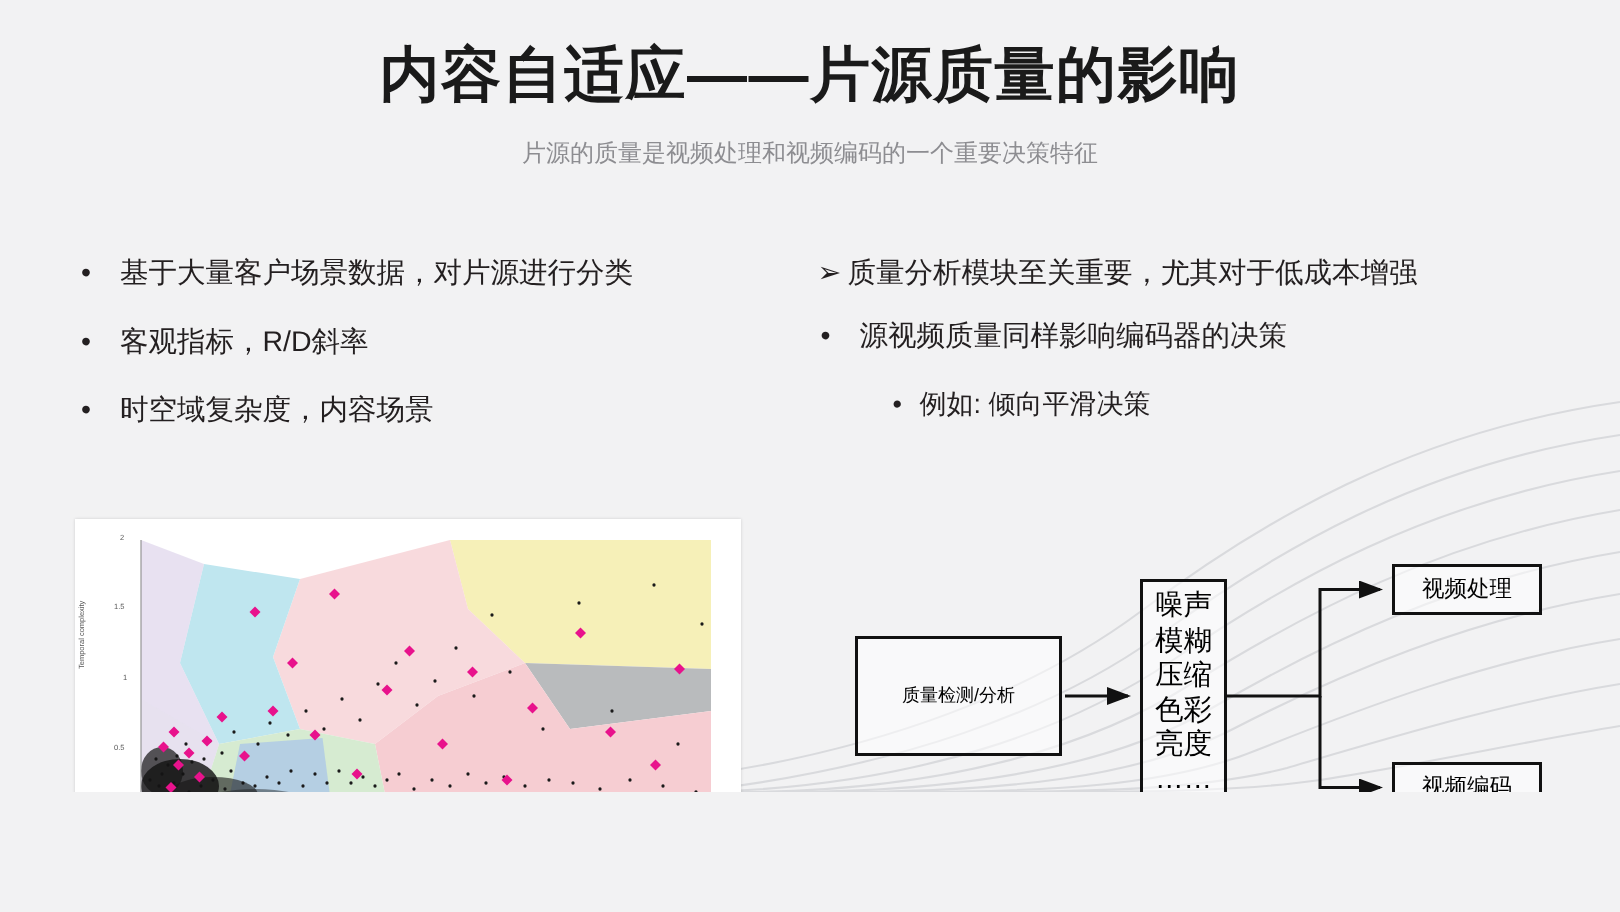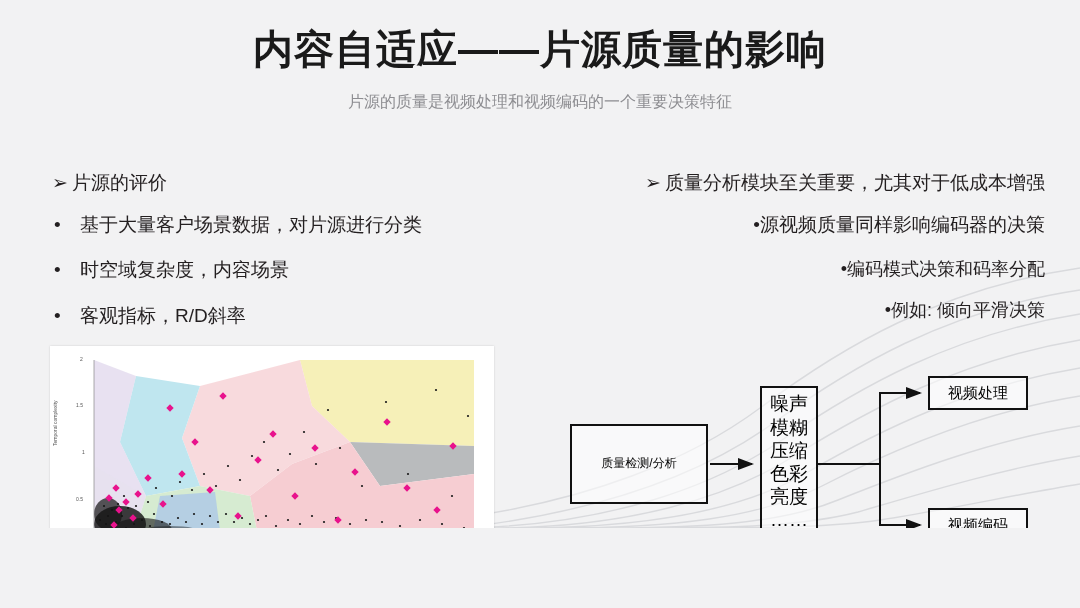--- a/index.html
+++ b/index.html
@@ -55,21 +55,20 @@
     position: absolute;
     left: 52px;
     top: 170px;
     width: 470px;
   }
   .col-right {
     position: absolute;
     left: 545px;
     top: 170px;
     width: 500px;
-    text-align: right;
   }
   .bullet-arrow {
     font-size: 19px;
     color: #231f20;
     margin-bottom: 16px;
     line-height: 1.35;
   }
   .bullet-arrow .mark {
     color: #231f20;
     margin-right: 4px;
@@ -213,43 +212,37 @@
       <path d="M620,198 C532,212 448,244 378,272 C320,296 240,300 140,300"></path>
       <path d="M620,228 C545,240 466,264 398,284 C344,298 272,300 188,300"></path>
       <path d="M620,256 C558,266 486,282 420,292 C372,299 310,300 240,300"></path>
     </g>
   </svg>
 
   <div class="title">内容自适应——片源质量的影响</div>
   <div class="subtitle">片源的质量是视频处理和视频编码的一个重要决策特征</div>
 
   <div class="col-left">
-    <div class="bullet-arrow">
-      <span class="mark">➢</span><span>片源的评价</span>
-    </div>
     <div class="bullet-dot">
       <span class="mark">•</span><span>基于大量客户场景数据，对片源进行分类</span>
     </div>
     <div class="bullet-dot">
+      <span class="mark">•</span><span>客观指标，R/D斜率</span>
+    </div>
+    <div class="bullet-dot">
       <span class="mark">•</span><span>时空域复杂度，内容场景</span>
-    </div>
-    <div class="bullet-dot">
-      <span class="mark">•</span><span>客观指标，R/D斜率</span>
     </div>
   </div>
 
   <div class="col-right">
     <div class="bullet-arrow">
       <span class="mark">➢</span><span>质量分析模块至关重要，尤其对于低成本增强</span>
     </div>
     <div class="bullet-dot">
       <span class="mark">•</span><span>源视频质量同样影响编码器的决策</span>
-    </div>
-    <div class="sub-dot">
-      <span class="mark">•</span><span>编码模式决策和码率分配</span>
     </div>
     <div class="sub-dot">
       <span class="mark">•</span><span>例如: 倾向平滑决策</span>
     </div>
   </div>
 
   <div class="chart-box">
     <svg class="chart-inner" viewBox="0 0 444 232">
 
       <g>

